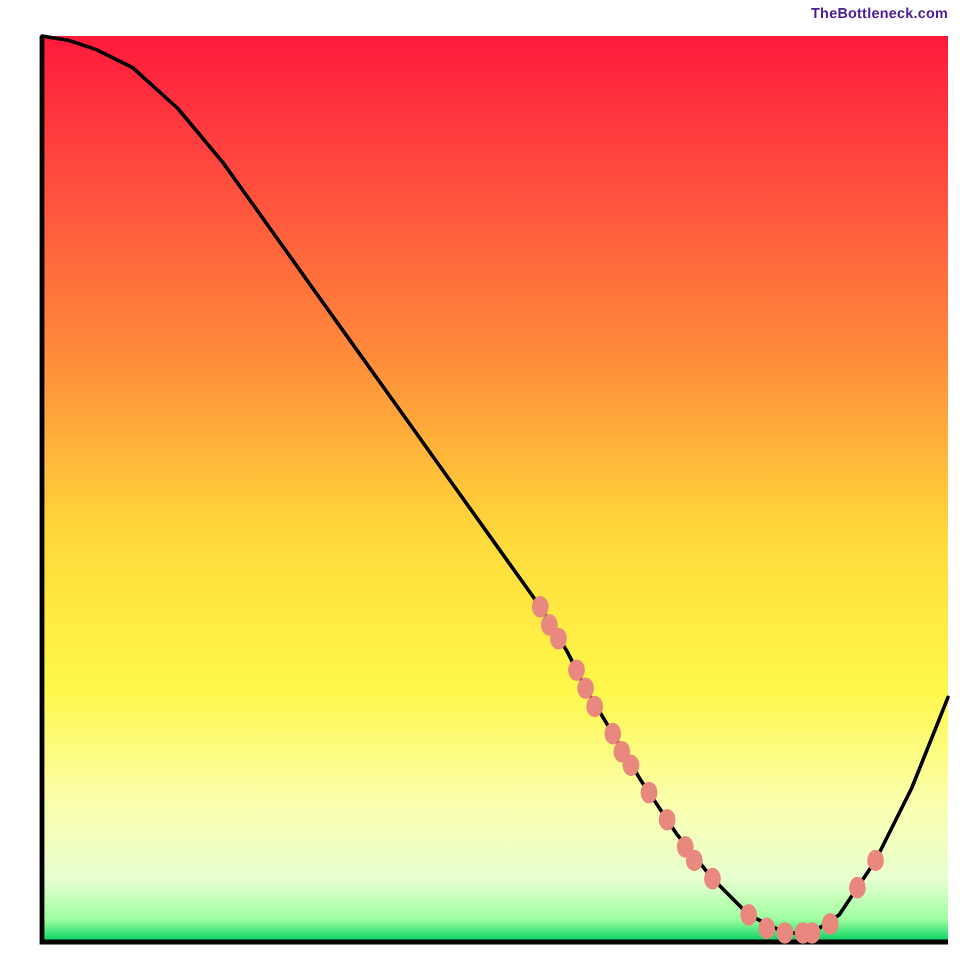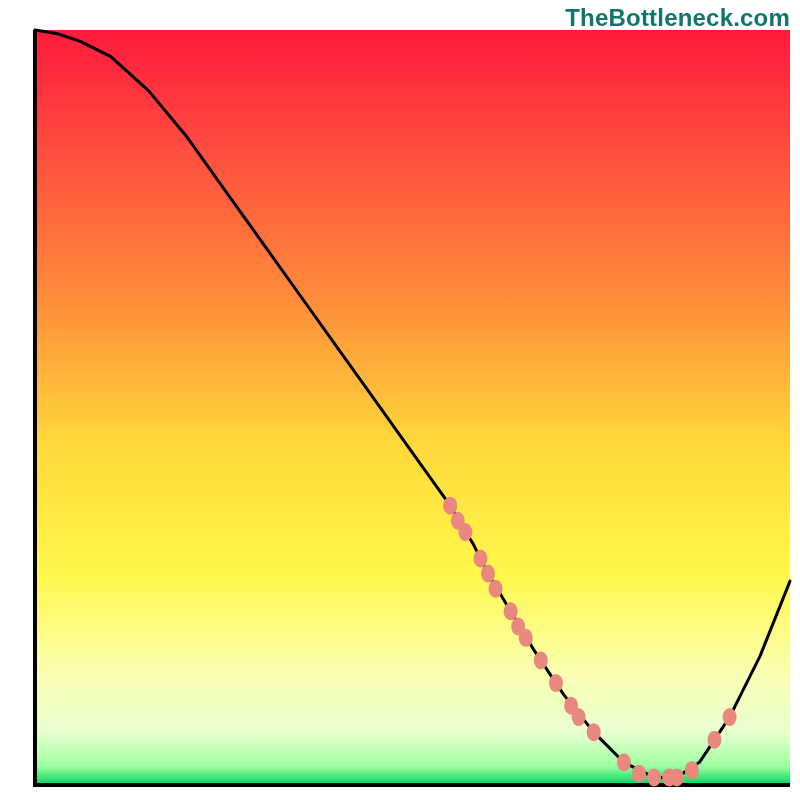--- a/index.html
+++ b/index.html
@@ -12,23 +12,23 @@
   }
   .container {
     position: relative;
     width: 800px;
     height: 800px;
   }
   .watermark {
     position: absolute;
     top: 4px;
     right: 10px;
-    font-size: 24px;
+    font-size: 12px;
     font-weight: 600;
-    color: #0f766e;
+    color: #4c1d95;
     z-index: 10;
     letter-spacing: 0.2px;
   }
   svg.chart {
     position: absolute;
     top: 0;
     left: 0;
   }
 </style>
 </head>

